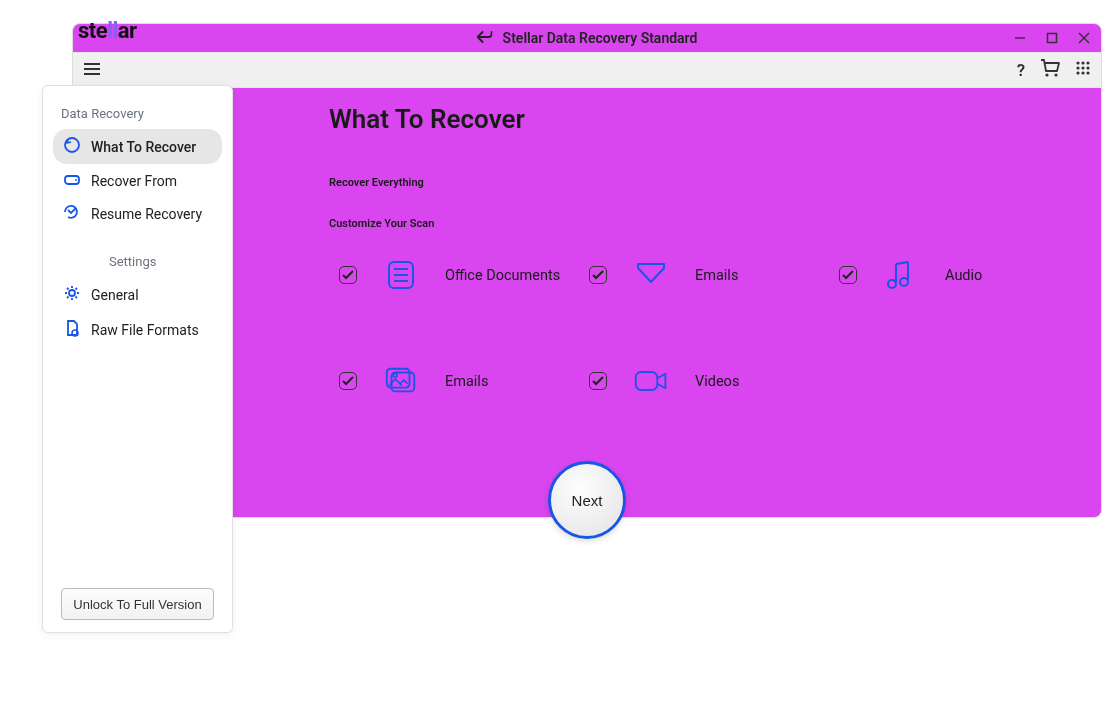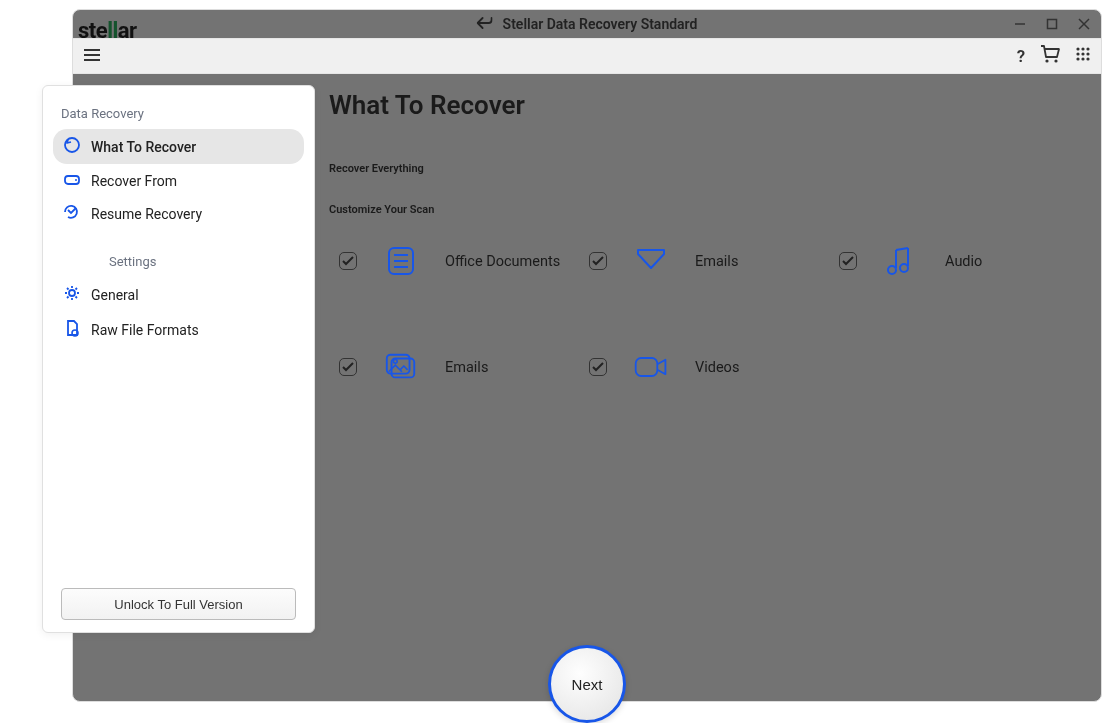--- a/index.html
+++ b/index.html
@@ -7,27 +7,27 @@
     font-family: -apple-system, BlinkMacSystemFont, "Segoe UI", Roboto, Arial, sans-serif;
     background: #fff;
     width: 1118px;
     height: 723px;
     position: relative;
     color: #1a1a1a;
   }
   .window {
     position: absolute;
     left: 72px;
-    top: 9px;
+    top: 23px;
     width: 1030px;
-    height: 693px;
+    height: 495px;
     border: 1px solid #ddd;
     border-radius: 8px;
     overflow: visible;
-    background: #737373;
+    background: #d946ef;
   }
   .titlebar {
     height: 28px;
     display: flex;
     align-items: center;
     position: relative;
   }
   .titlebar-center {
     position: absolute;
     left: 50%;
@@ -61,26 +61,26 @@
   .logo {
     position: absolute;
     left: 78px;
     top: 18px;
     font-size: 22px;
     font-weight: 700;
     letter-spacing: -0.5px;
     color: #111;
     z-index: 10;
   }
-  .logo .ll { color: #14532d; }
+  .logo .ll { color: #8b5cf6; }
   .sidebar {
     position: absolute;
     left: 42px;
     top: 85px;
-    width: 273px;
+    width: 191px;
     height: 548px;
     background: #fff;
     border: 1px solid #e0e0e0;
     border-radius: 6px;
     box-shadow: 0 2px 8px rgba(0,0,0,0.06);
     z-index: 20;
     display: flex;
     flex-direction: column;
     padding: 14px 10px 12px 10px;
   }

